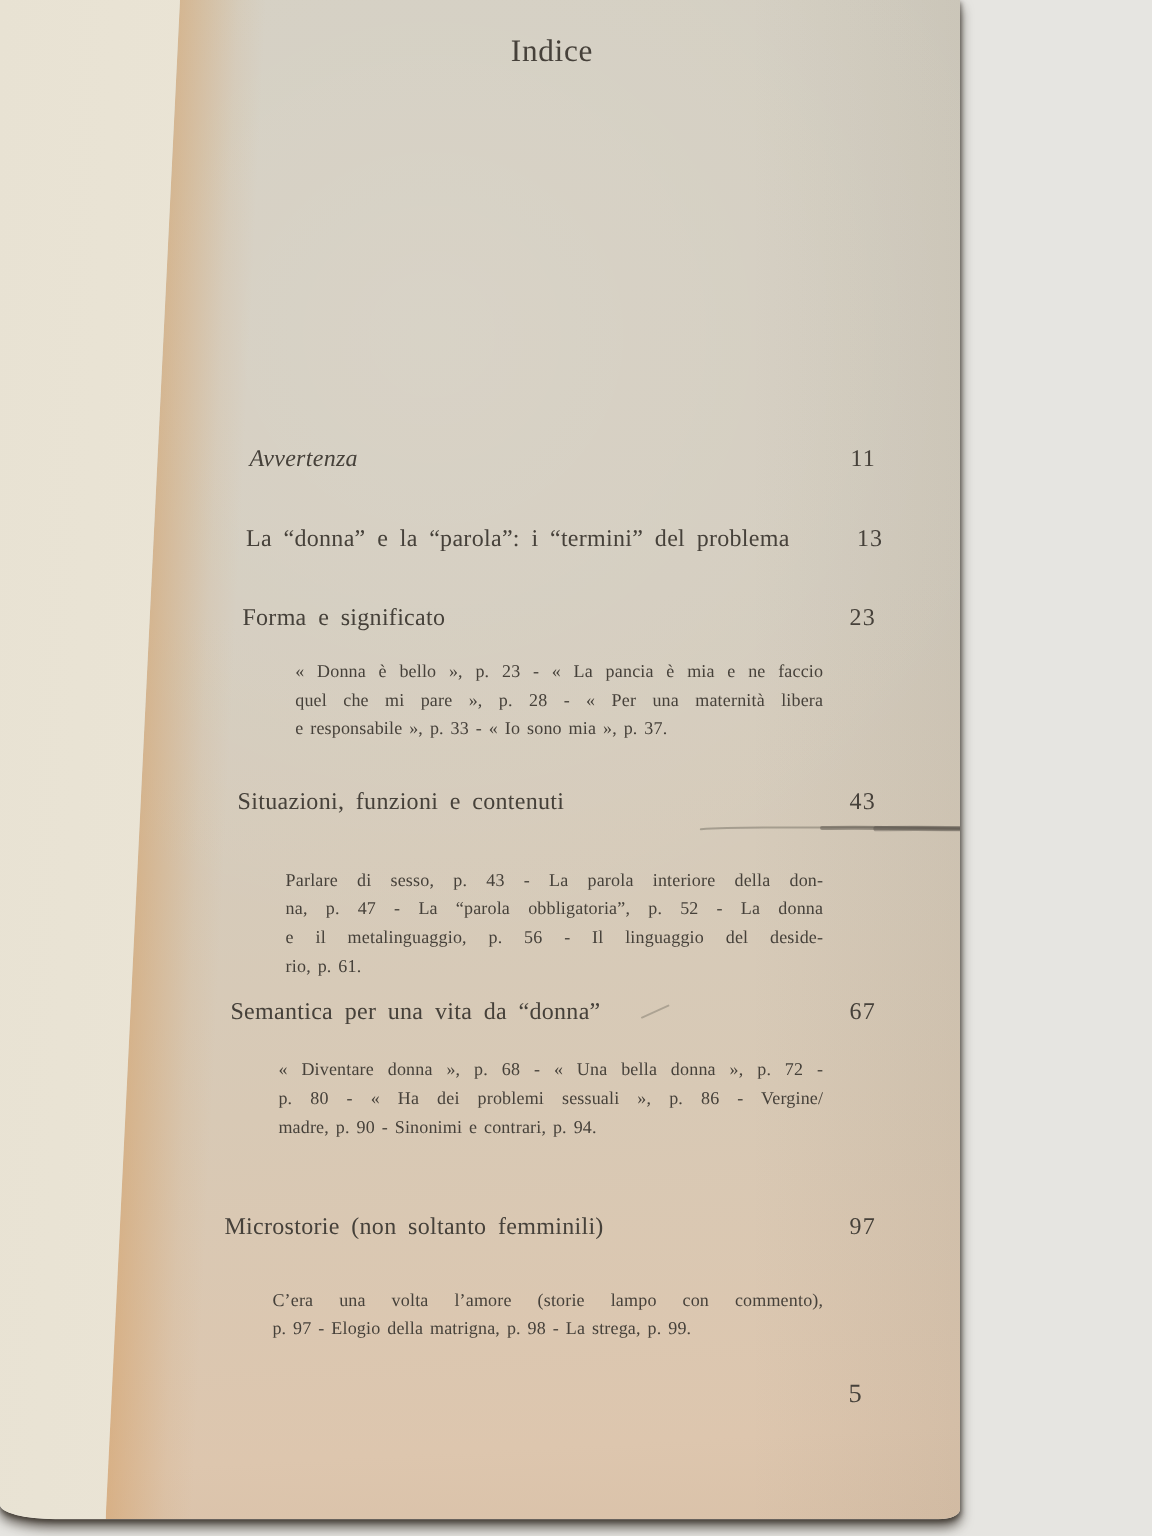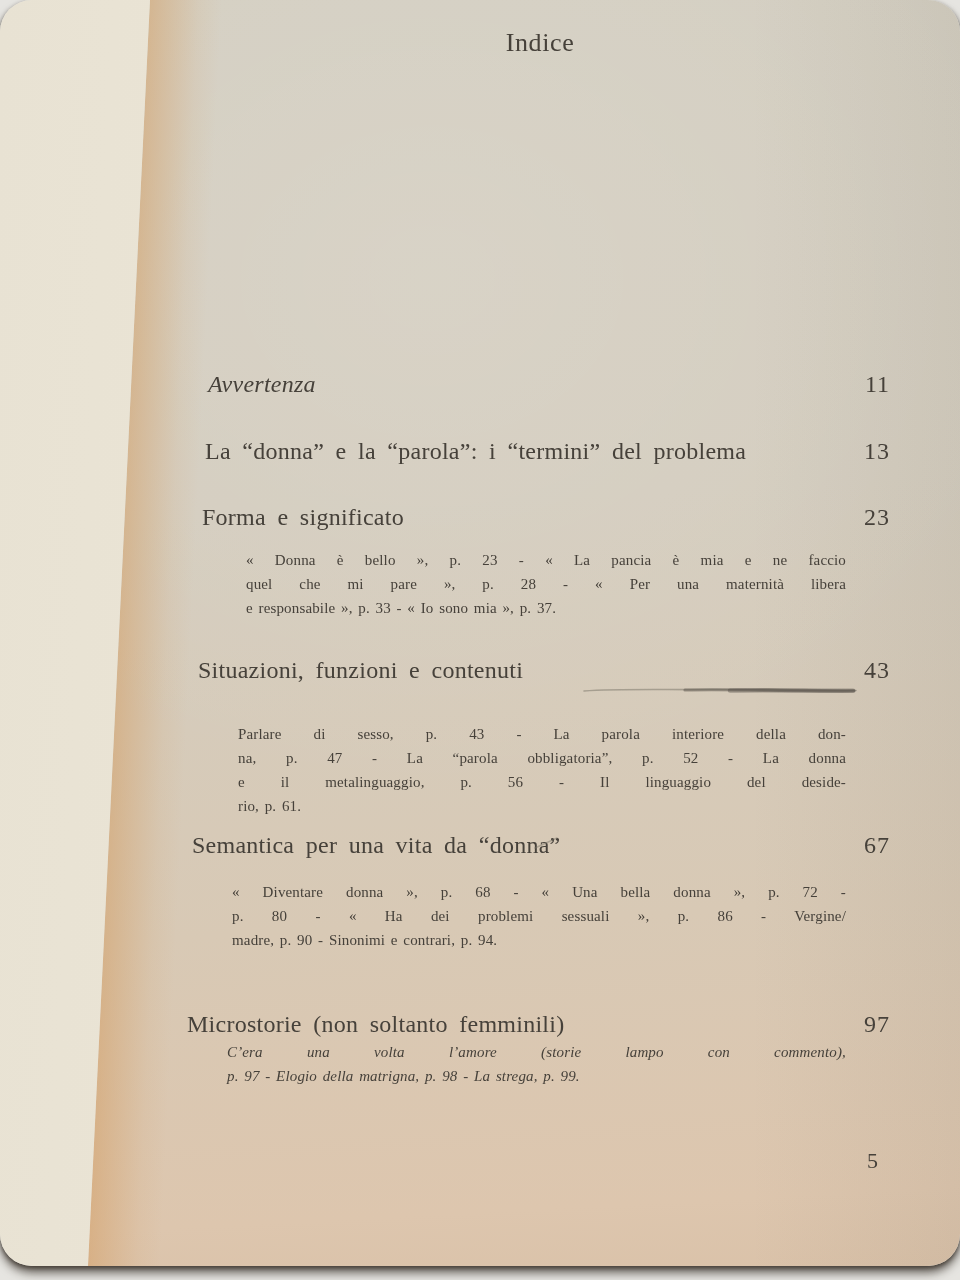--- a/index.html
+++ b/index.html
@@ -15,27 +15,26 @@
     position: absolute;
     inset: 0;
     width: 960px;
     height: 1280px;
   }
   
   .paper {
     position: absolute;
     left: 0;
     top: 0;
-    width: 960px;
+    width: 800px;
     height: 1266px;
     border-bottom-left-radius: 46px 12px;
     border-bottom-right-radius: 18px 8px;
     box-shadow: 0 7px 10px rgba(32, 25, 16, 0.62), 0 2px 4px rgba(32, 25, 16, 0.55);
     overflow: hidden;
-    border-radius: 32px;
   }
   
   .left-page {
     position: absolute;
     inset: 0;
     background: linear-gradient(93deg, #e8e2d3 0%, #ece6d7 45%, #f0ead9 100%);
     clip-path: polygon(0 0, 152px 0, 90px 100%, 0 100%);
   }
   
   .main-page {
@@ -76,21 +75,21 @@
     text-align: center;
     font-size: 26px;
     letter-spacing: 0.6px;
   }
   .row {
     position: absolute;
     right: 70px;
     display: flex;
     justify-content: space-between;
     align-items: baseline;
-    font-size: 24px;
+    font-size: 20px;
     letter-spacing: 0.25px;
     word-spacing: 0.22em;
     white-space: nowrap;
   }
   .row .pagenum {
     margin-left: 20px;
     letter-spacing: 1px;
   }
   .italic { font-style: italic; }
   .sub {
@@ -195,21 +194,21 @@
       <div class="sub" style="left:232px; top:880px;">
         <div class="jline">« Diventare donna », p. 68 - « Una bella donna », p. 72 -</div>
         <div class="jline">p. 80 - « Ha dei problemi sessuali », p. 86 - Vergine/</div>
         <div class="jlast">madre, p. 90 - Sinonimi e contrari, p. 94.</div>
       </div>
 
       <div class="row" style="left:187px; top:1011px;">
         <span>Microstorie (non soltanto femminili)</span>
         <span class="pagenum">97</span>
       </div>
-      <div class="sub" style="left:227px; top:1040px;font-style:italic;">
+      <div class="sub" style="left:227px; top:1072px;">
         <div class="jline">C’era una volta l’amore (storie lampo con commento),</div>
         <div class="jlast">p. 97 - Elogio della matrigna, p. 98 - La strega, p. 99.</div>
       </div>
 
       <div class="folio">5</div>
 
     </div>
   </div>
 </div>
 

